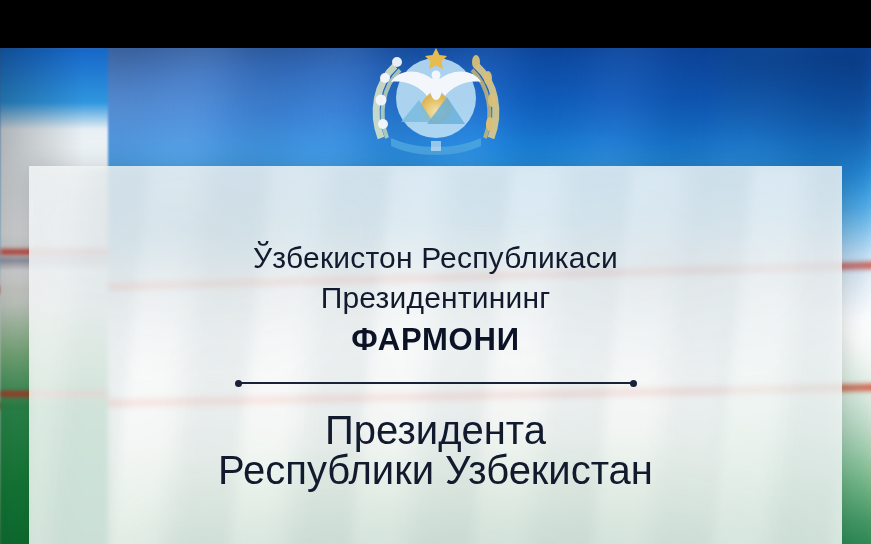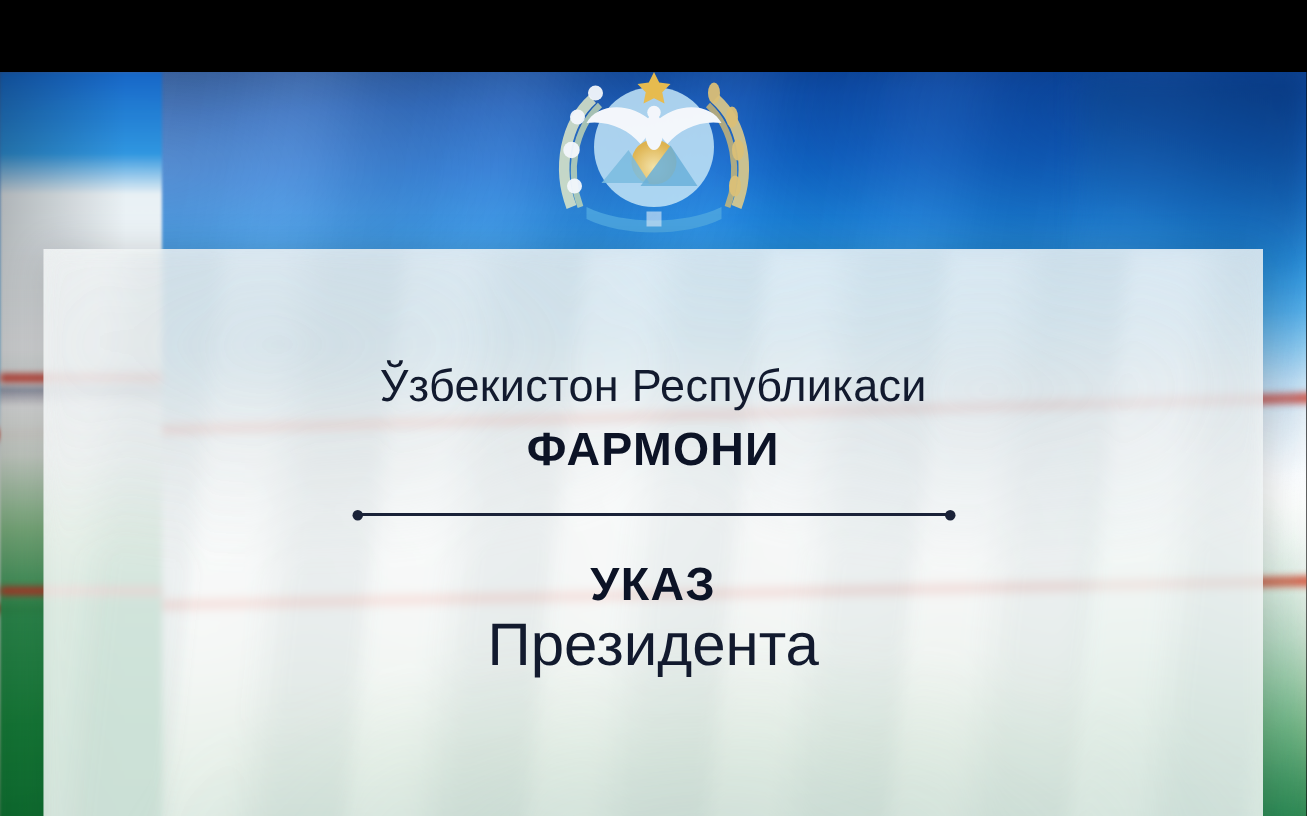--- a/index.html
+++ b/index.html
@@ -294,22 +294,23 @@
 
     <path d="M75 6 L78.5 13 L86 14 L80.5 19.5 L82 27 L75 23.5 L68 27 L69.5 19.5 L64 14 L71.5 13 Z" fill="#f2c14b"></path>
 
     <path d="M30 96 C55 108 95 108 120 96 L120 104 C95 116 55 116 30 104 Z" fill="#4ea6e0" opacity="0.9"></path>
     <path d="M70 99 h10 v10 h-10 z" fill="#ffffff" opacity="0.55"></path>
   </svg>
 
   <div class="card">
     <div class="card-inner">
       <div class="title-uz-1">Ўзбекистон Республикаси</div>
+      <div class="title-uz-2">Президентининг</div>
       <div class="title-uz-3">ФАРМОНИ</div>
 
       <div class="divider"></div>
 
-      <div class="title-ru-1">УКАЗ</div>
       <div class="title-ru-2">Президента</div>
+      <div class="title-ru-3">Республики Узбекистан</div>
     </div>
   </div>
 
 </div>
 
 </body></html>

